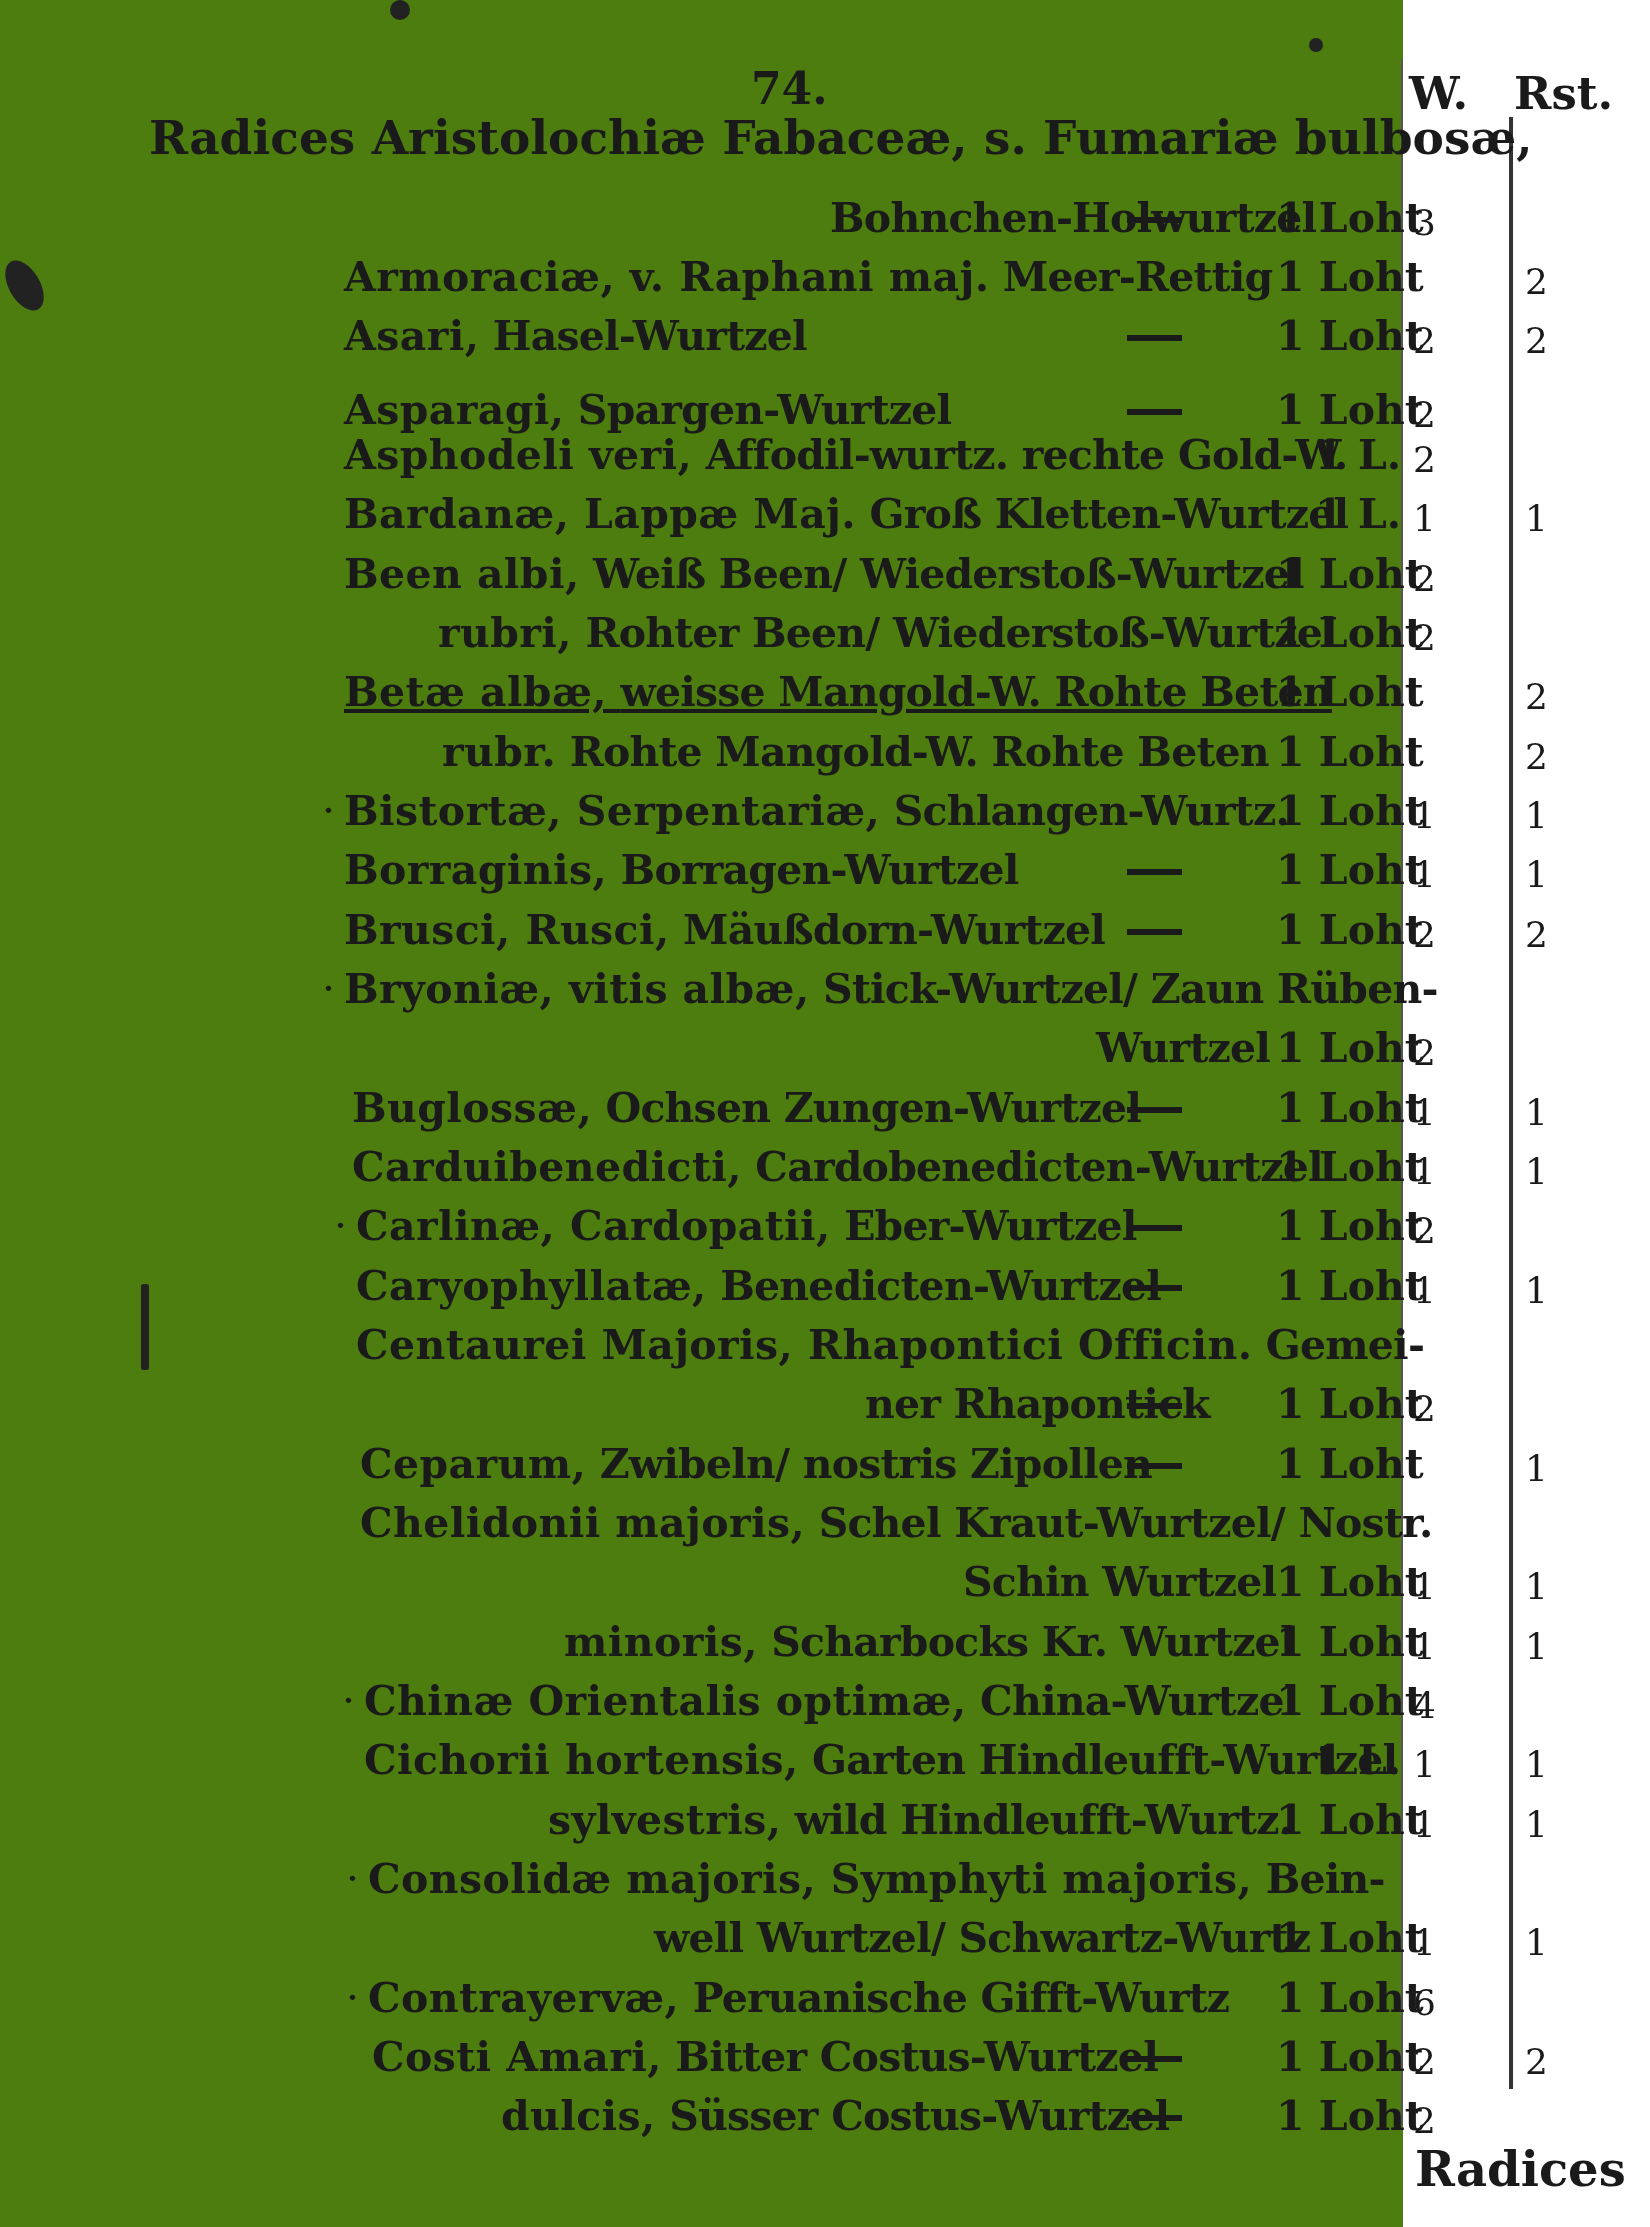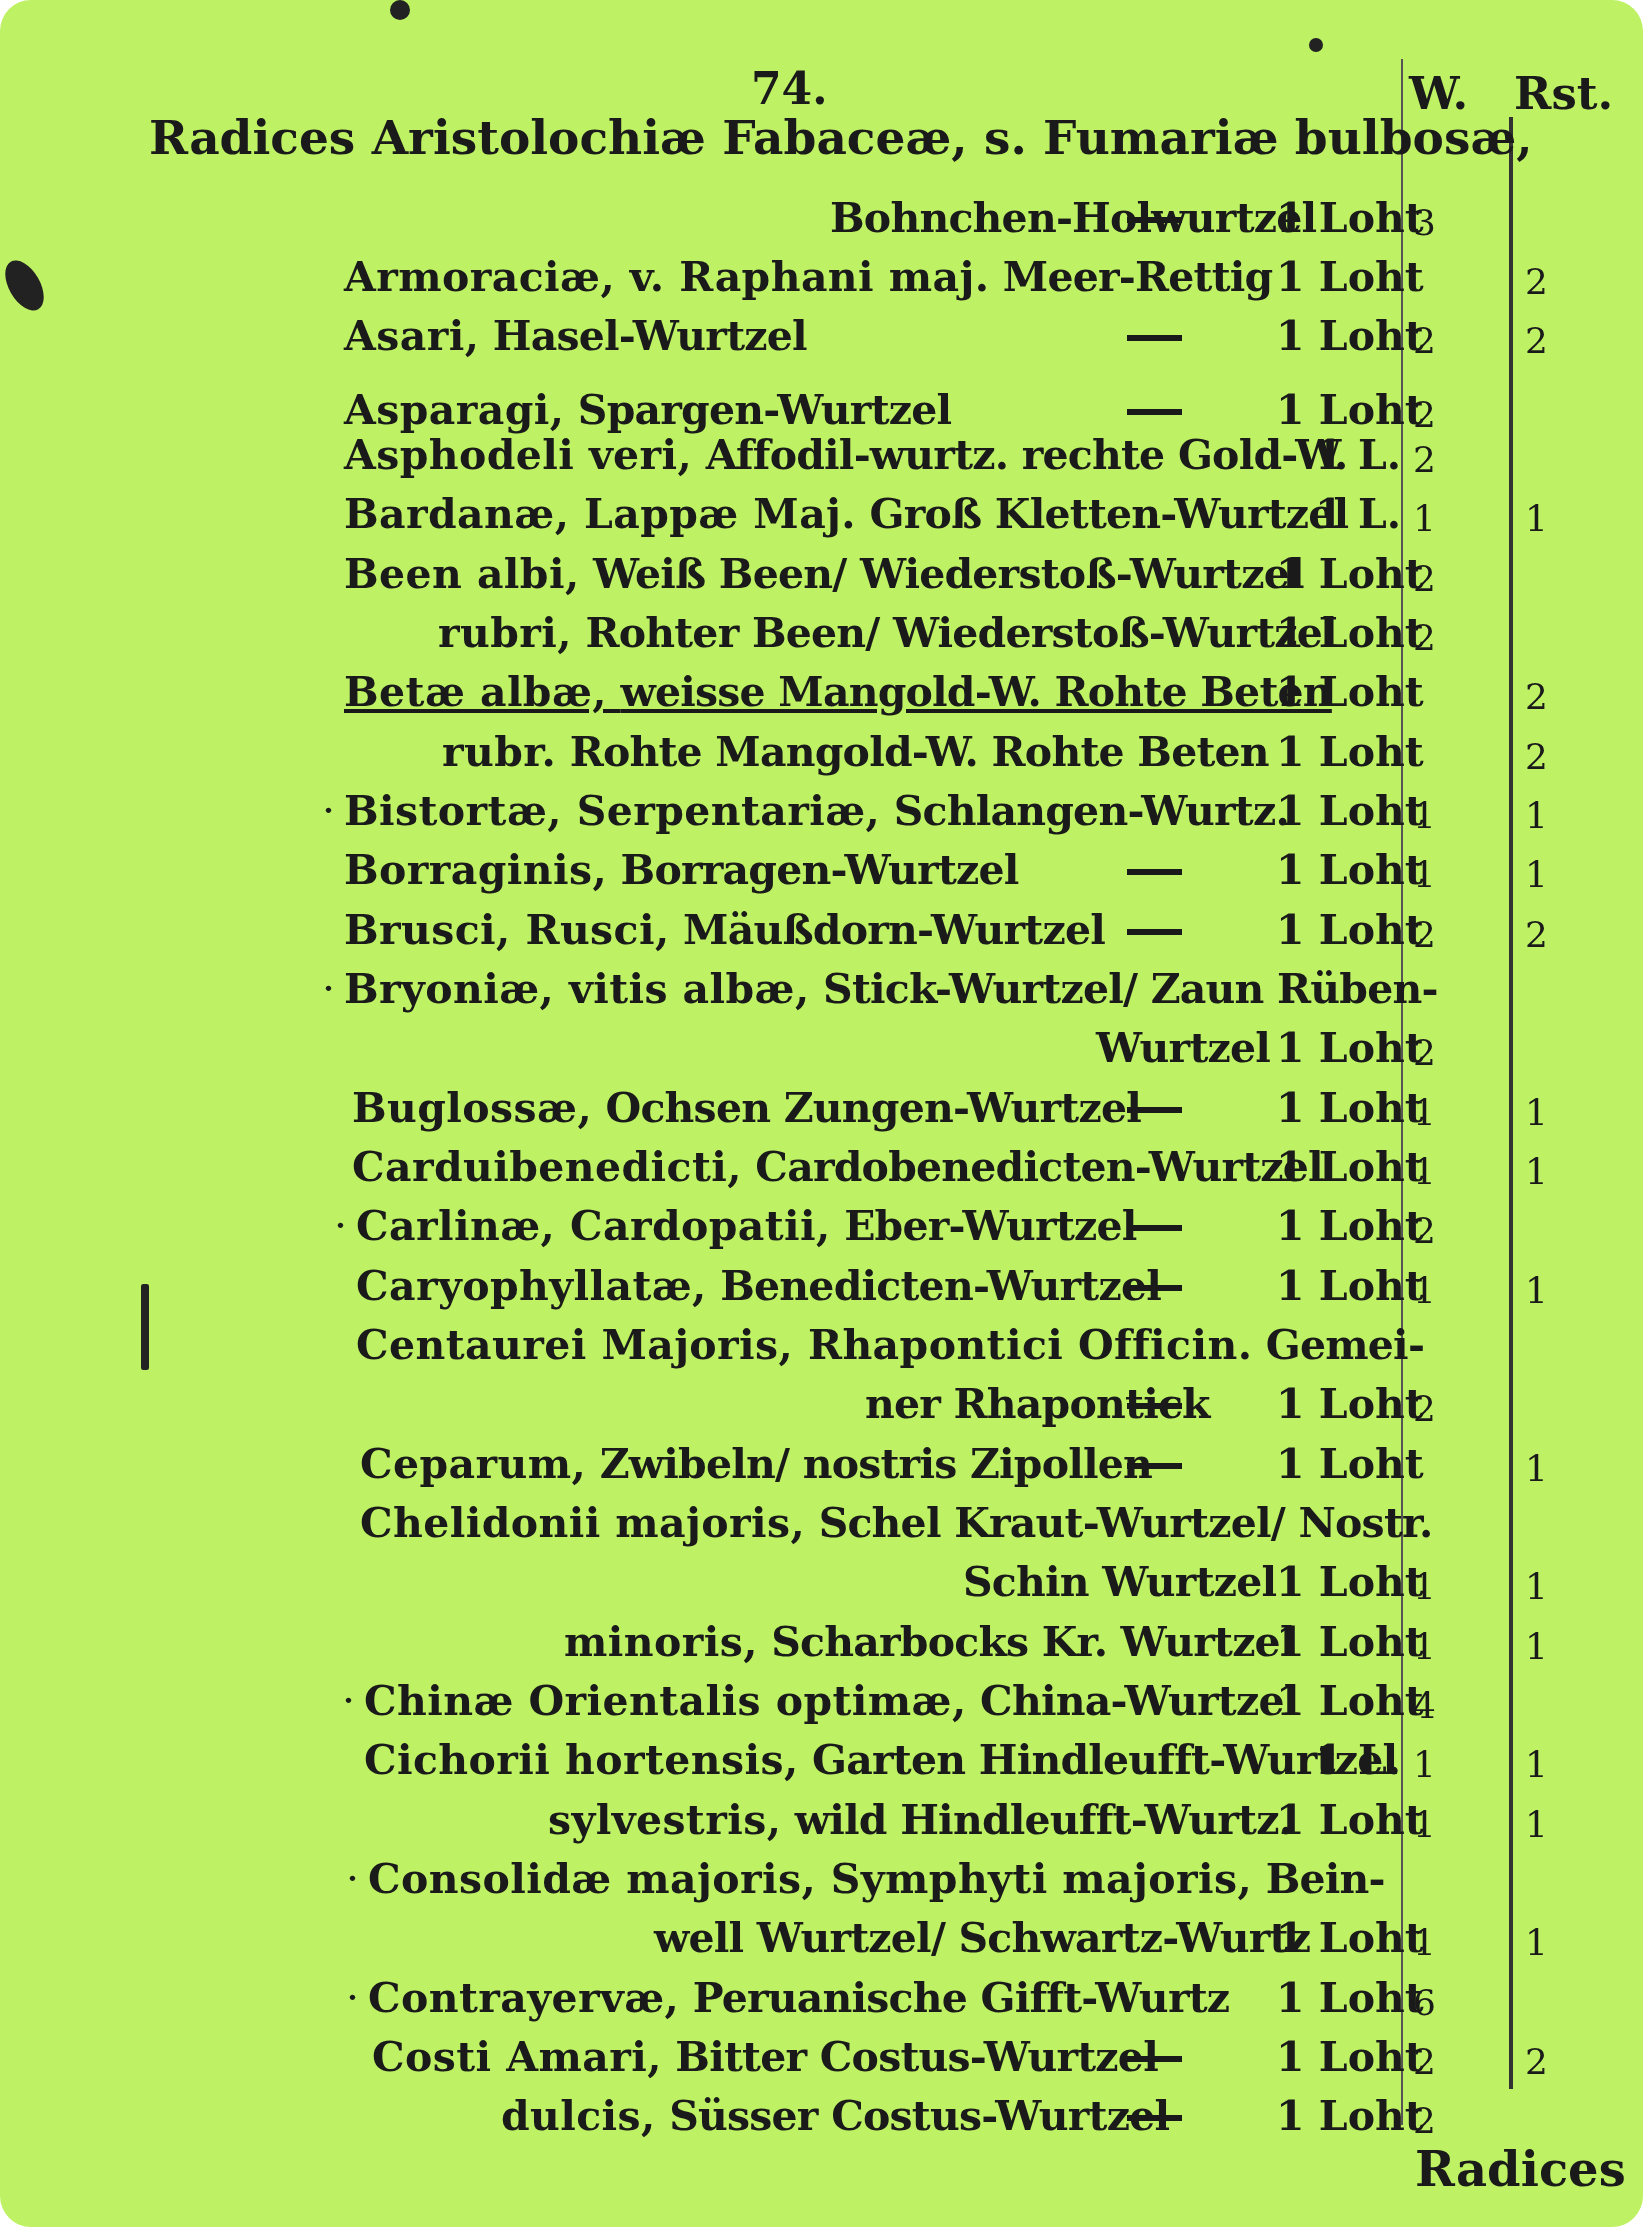--- a/index.html
+++ b/index.html
@@ -1,18 +1,18 @@
 <!DOCTYPE html>
 <html style="font-size:12.5px"><head>
 <meta charset="utf-8">
 <style>
   html, body { margin:0; padding:0; background:#ffffff; }
   body { width:1651px; height:2227px; position:relative; overflow:hidden;
          font-family:"DejaVu Serif","Liberation Serif",serif; color:#1a1a1a; }
-  .page { position:absolute; left:0; top:0; width:1643px; height:2227px; background:#bef264;border-radius:31px; }
+  .page { position:absolute; left:0; top:0; width:1403px; height:2227px; background:#4d7c0f; }
   .pagenum { position:absolute; left:751px; top:63px; font-size:44px; font-weight:bold; }
   .colhead { position:absolute; top:67px; font-size:45px; font-weight:bold; font-family:"DejaVu Serif",serif; }
   .vline { position:absolute; width:3.1px; background:#333; }
   .row { position:absolute; left:0; width:1651px; height:59px; }
   .name { position:absolute; top:0; white-space:nowrap; font-size:41px; line-height:52px; letter-spacing:0.4px; }
   .name .lat { font-weight:bold; }
   .name .ger { font-family:"DejaVu Serif",serif; font-style:normal; font-weight:bold; letter-spacing:-0.8px; }
   .dash { position:absolute; top:25px; height:5.5px; background:#1a1a1a; }
   .unit { position:absolute; left:1276px; top:0; font-size:41px; line-height:52px; font-weight:bold; width:125px; text-align:right; white-space:nowrap; }
   .w { position:absolute; left:1413px; top:4.7px; font-size:36px; line-height:52px; width:39px; text-align:left; }

